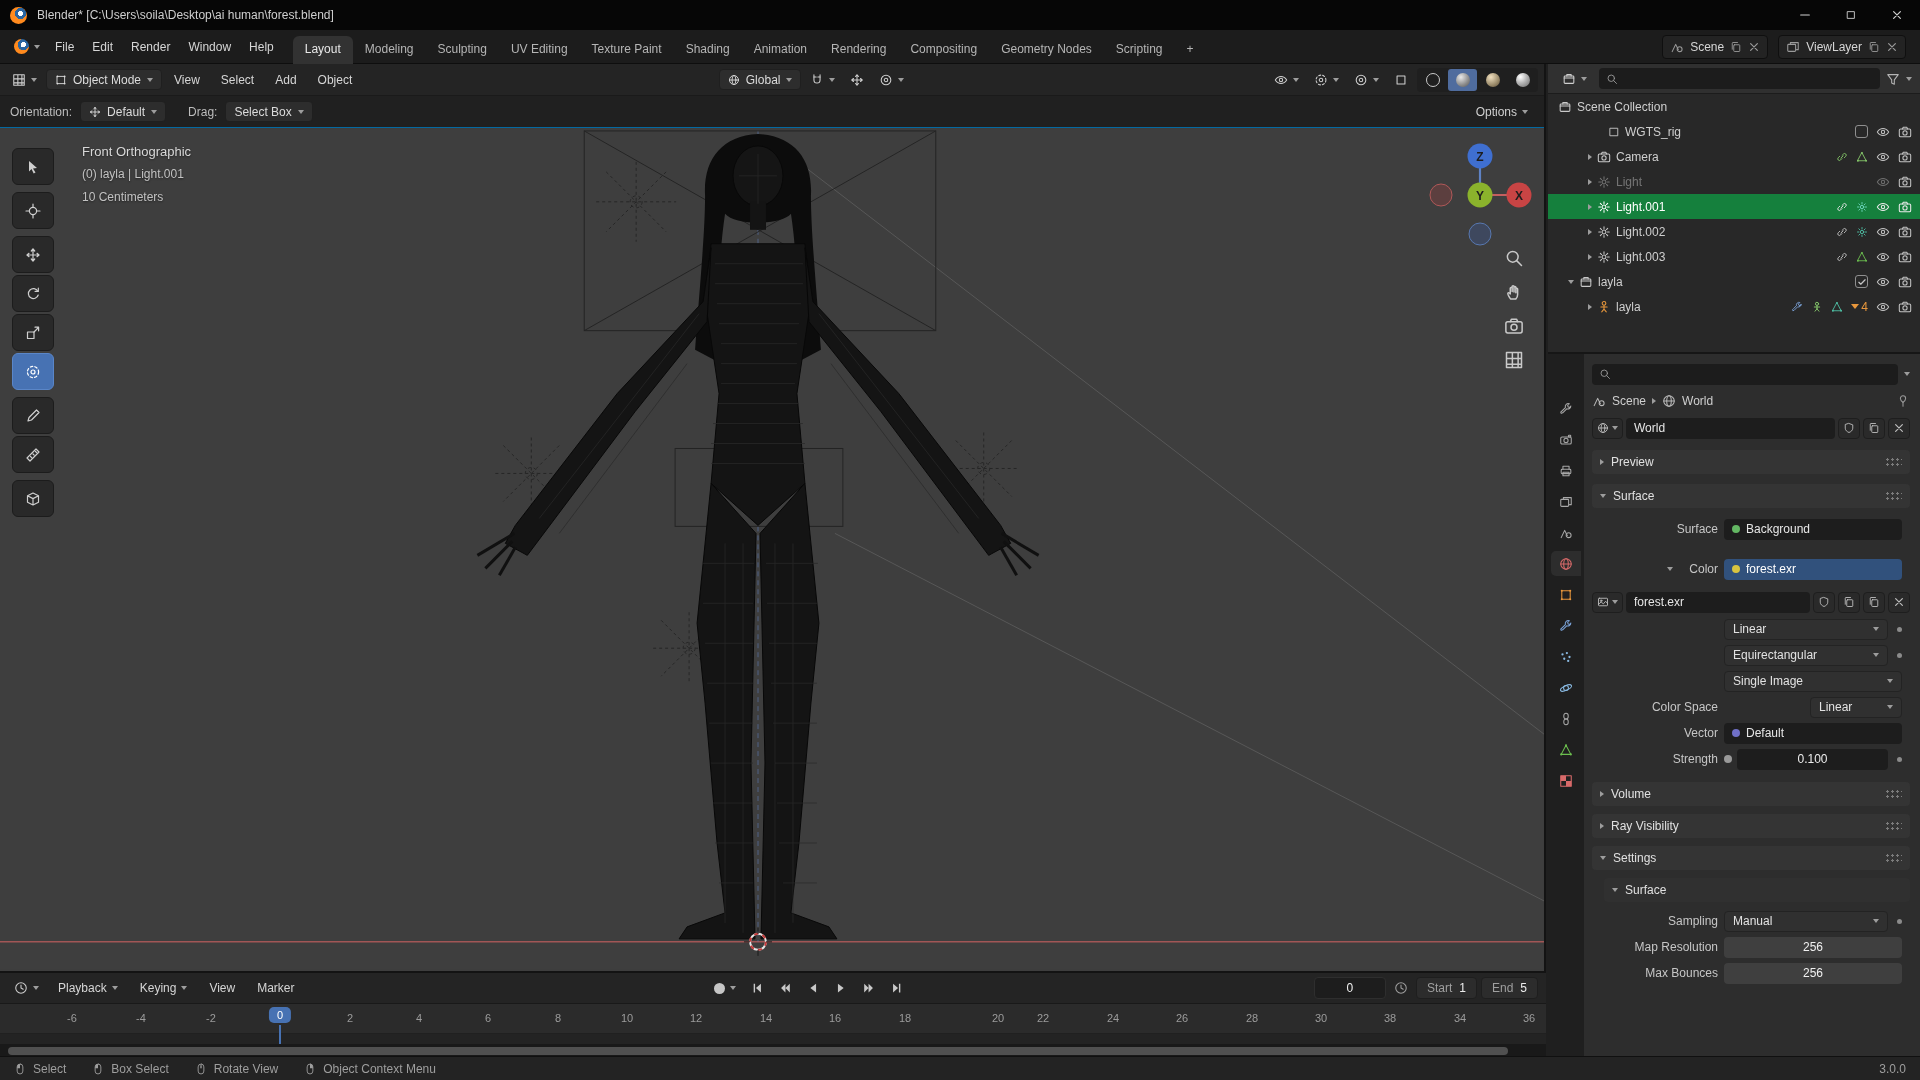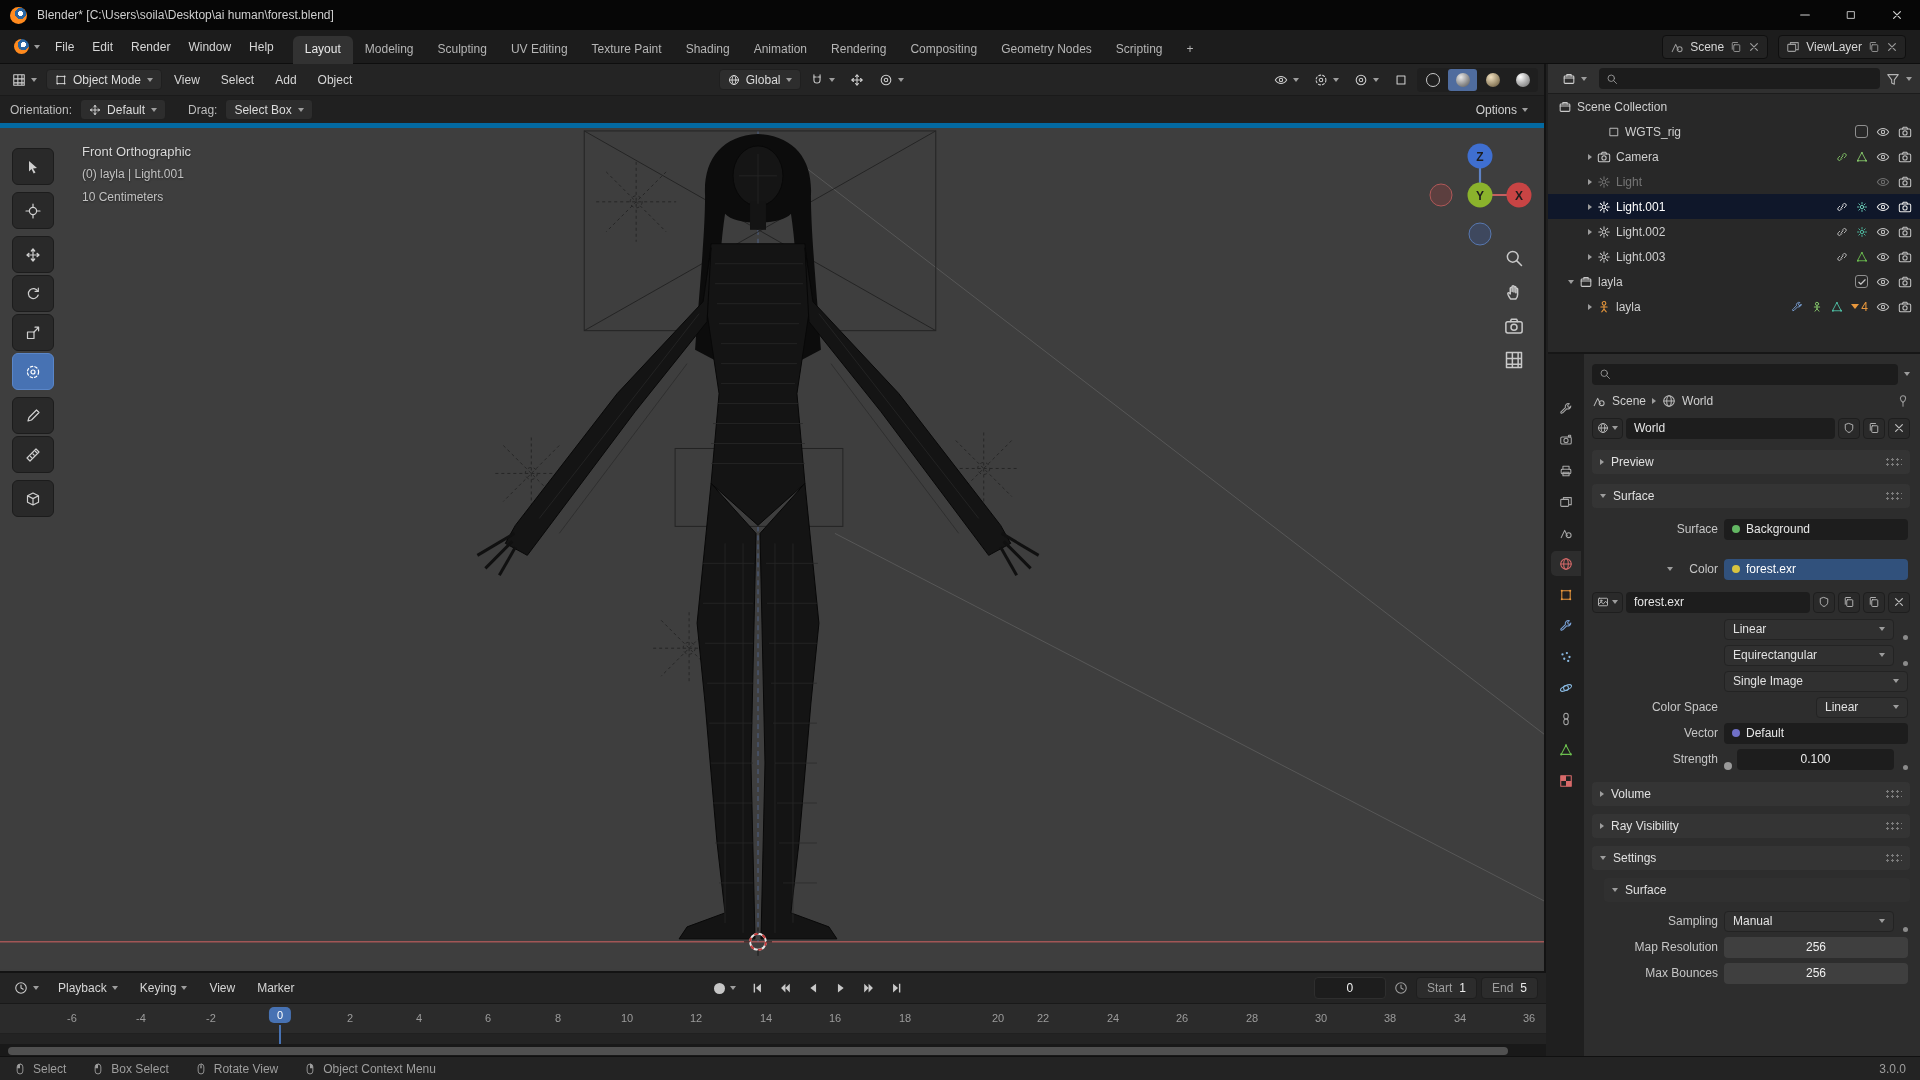--- a/index.html
+++ b/index.html
@@ -24,21 +24,21 @@
   .menu{padding:0 9px;height:24px;display:flex;align-items:center;gap:5px;border-radius:4px;color:#d6d6d6;white-space:nowrap}
   .tabs{display:flex;margin-left:10px;height:34px;align-items:flex-end}
   .tab{padding:6px 12px 8px;color:#b5b5b5;border-radius:6px 6px 0 0;white-space:nowrap}
   .tab.active{background:#323232;color:#e8e8e8}
   .tb-right{margin-left:auto;display:flex;gap:10px;align-items:center;padding-right:6px}
   .tb-widget{display:flex;align-items:center;gap:6px;background:#232323;border:1px solid #0f0f0f;border-radius:4px;height:24px;padding:0 7px;color:#d6d6d6}
   .tb-widget .mini{color:#9a9a9a}
   
   .viewport{position:absolute;left:0;top:64px;width:1546px;height:907px;background:#3e3e3e;border-right:2px solid #131313;overflow:hidden}
   .vp-header{position:absolute;top:0;left:0;right:0;height:32px;background:#242424;border-bottom:1px solid #1a1a1a;display:flex;align-items:center;gap:3px;padding:0 6px;z-index:10}
-  .vp-tools{position:absolute;top:32px;left:0;right:0;height:32px;background:#202020;border-bottom:5px solid #0369a1;display:flex;align-items:center;gap:8px;padding:0 10px;z-index:10;color:#bdbdbd}
+  .vp-tools{position:absolute;top:32px;left:0;right:0;height:32px;background:#202020;border-bottom:1px solid #0369a1;display:flex;align-items:center;gap:8px;padding:0 10px;z-index:10;color:#bdbdbd}
   .chip{display:flex;align-items:center;gap:5px;height:22px;padding:0 6px;border-radius:4px;color:#cfcfcf}
   .dd{display:flex;align-items:center;gap:6px;height:21px;padding:0 8px;background:#2d2d2d;border:1px solid #1f1f1f;border-radius:4px;color:#dcdcdc;white-space:nowrap}
   .shadegrp{display:flex;background:#1f1f1f;border-radius:4px;padding:1px;gap:1px}
   .shadebtn{width:29px;height:22px;display:flex;align-items:center;justify-content:center;border-radius:3px}
   .shadebtn.active{background:#4f6c9e}
   .ball{width:14px;height:14px;border-radius:50%}
   .ball.wire{border:1.4px solid #c9c9c9}
   .ball.solid{background:radial-gradient(circle at 35% 30%,#e8e8e8,#8a8a8a 60%,#555)}
   .ball.mat{background:radial-gradient(circle at 35% 30%,#f0dfbe,#9a8a6a 60%,#5a4a35)}
   .ball.rend{background:radial-gradient(circle at 32% 28%,#ffffff,#b5b5b5 45%,#666)}
@@ -66,21 +66,21 @@
   .tbtn-sm{width:26px;height:22px;display:flex;align-items:center;justify-content:center;color:#c8c8c8;border-radius:3px}
   .reckey{width:11px;height:11px;border-radius:50%;background:#c6c6c6}
   .framefield{width:72px;height:22px;background:#1d1d1d;border:1px solid #2e2e2e;border-radius:4px;display:flex;align-items:center;justify-content:center;color:#f0f0f0}
   .range{display:flex;align-items:center;gap:7px;background:#2c2c2c;border:1px solid #1e1e1e;border-radius:4px;height:22px;padding:0 10px}
   .range .lab{color:#9f9f9f}.range .val{color:#ececec}
   
   .outliner{position:absolute;left:1548px;top:64px;width:372px;height:288px;background:#282828;overflow:hidden}
   .ol-header{height:30px;background:#303030;border-bottom:1px solid #1c1c1c;display:flex;align-items:center;gap:6px;padding:0 8px}
   .search{flex:1;display:flex;align-items:center;gap:6px;background:#1c1c1c;border-radius:4px;height:21px;padding:0 7px;color:#9a9a9a}
   .orow{height:25px;display:flex;align-items:center;gap:5px;padding-right:6px;color:#cfcfcf}
-  .orow.sel{background:#0f172a;color:#fff}
+  .orow.sel{background:#15803d;color:#fff}
   .orow .right{margin-left:auto;display:flex;align-items:center;gap:8px;padding-right:2px;color:#c3c3c3}
   .orow.sel .right{color:#e9e9e9}
   .dim{opacity:.45}
   .cb{width:13px;height:13px;border:1px solid #8f8f8f;border-radius:3px;display:flex;align-items:center;justify-content:center;flex:0 0 auto}
   .badge4{display:flex;align-items:center;gap:2px;color:#e8973c}
   .tri-o{width:0;height:0;border-left:4px solid transparent;border-right:4px solid transparent;border-top:5px solid #e8973c}
   
   .properties{position:absolute;left:1548px;top:352px;width:372px;height:704px;background:#2d2d2d;border-top:2px solid #161616;display:flex}
   .ptabs{width:36px;background:#1f1f1f;display:flex;flex-direction:column;align-items:center;gap:6px;padding-top:42px;flex:0 0 auto}
   .ptab{width:30px;height:25px;display:flex;align-items:center;justify-content:center;border-radius:5px 0 0 5px;color:#a8a8a8}
@@ -91,21 +91,21 @@
   .pblock{display:flex;align-items:center;gap:3px;height:28px}
   .wfield{flex:1;display:flex;align-items:center;gap:6px;background:#1d1d1d;border-radius:4px;height:21px;padding:0 8px;color:#e6e6e6;min-width:0}
   .wdd{flex:1;display:flex;align-items:center;gap:6px;background:#303030;border:1px solid #232323;border-radius:4px;height:21px;padding:0 8px;color:#e2e2e2}
   .wnum{flex:1;display:flex;align-items:center;justify-content:center;background:#3f3f3f;border-radius:4px;height:21px;color:#f0f0f0}
   .wslider{flex:1;display:flex;align-items:center;justify-content:center;background:#1d1d1d;border-radius:4px;height:21px;color:#ececec}
   .ichip{display:flex;align-items:center;justify-content:center;background:#2a2a2a;border:1px solid #1e1e1e;border-radius:4px;height:21px;padding:0 4px;color:#bdbdbd;gap:3px}
   .phead{display:flex;align-items:center;gap:7px;height:24px;background:#343434;border-radius:4px;padding:0 8px;color:#e0e0e0}
   .grip{margin-left:auto;width:17px;height:10px;background-image:radial-gradient(#7c7c7c 1px,transparent 1.3px);background-size:5px 5px}
   .prow{display:flex;align-items:center;height:26px;gap:6px}
   .plabel{width:126px;text-align:right;color:#c6c6c6;flex:0 0 auto;white-space:nowrap}
-  .pval{flex:1;display:flex;align-items:flex-end;gap:5px;margin-right:2px;min-width:0}
+  .pval{flex:1;display:flex;align-items:center;gap:5px;margin-right:8px;min-width:0}
   .socket{width:8px;height:8px;border-radius:50%;flex:0 0 auto}
   .decdot{width:5px;height:5px;border-radius:50%;background:#8b8b8b;flex:0 0 auto;margin-left:4px}
   .sel-blue{background:#31517c;color:#fff}
   .mt8{margin-top:8px}.mt10{margin-top:10px}.mt14{margin-top:14px}.mt6{margin-top:6px}
   
   .statusbar{position:absolute;left:0;top:1056px;width:1920px;height:24px;background:#232323;border-top:1px solid #101010;display:flex;align-items:center;gap:26px;padding:0 14px;color:#9e9e9e}
   .hint{display:flex;align-items:center;gap:7px}
   .version{margin-left:auto}
 </style>
 </head>

